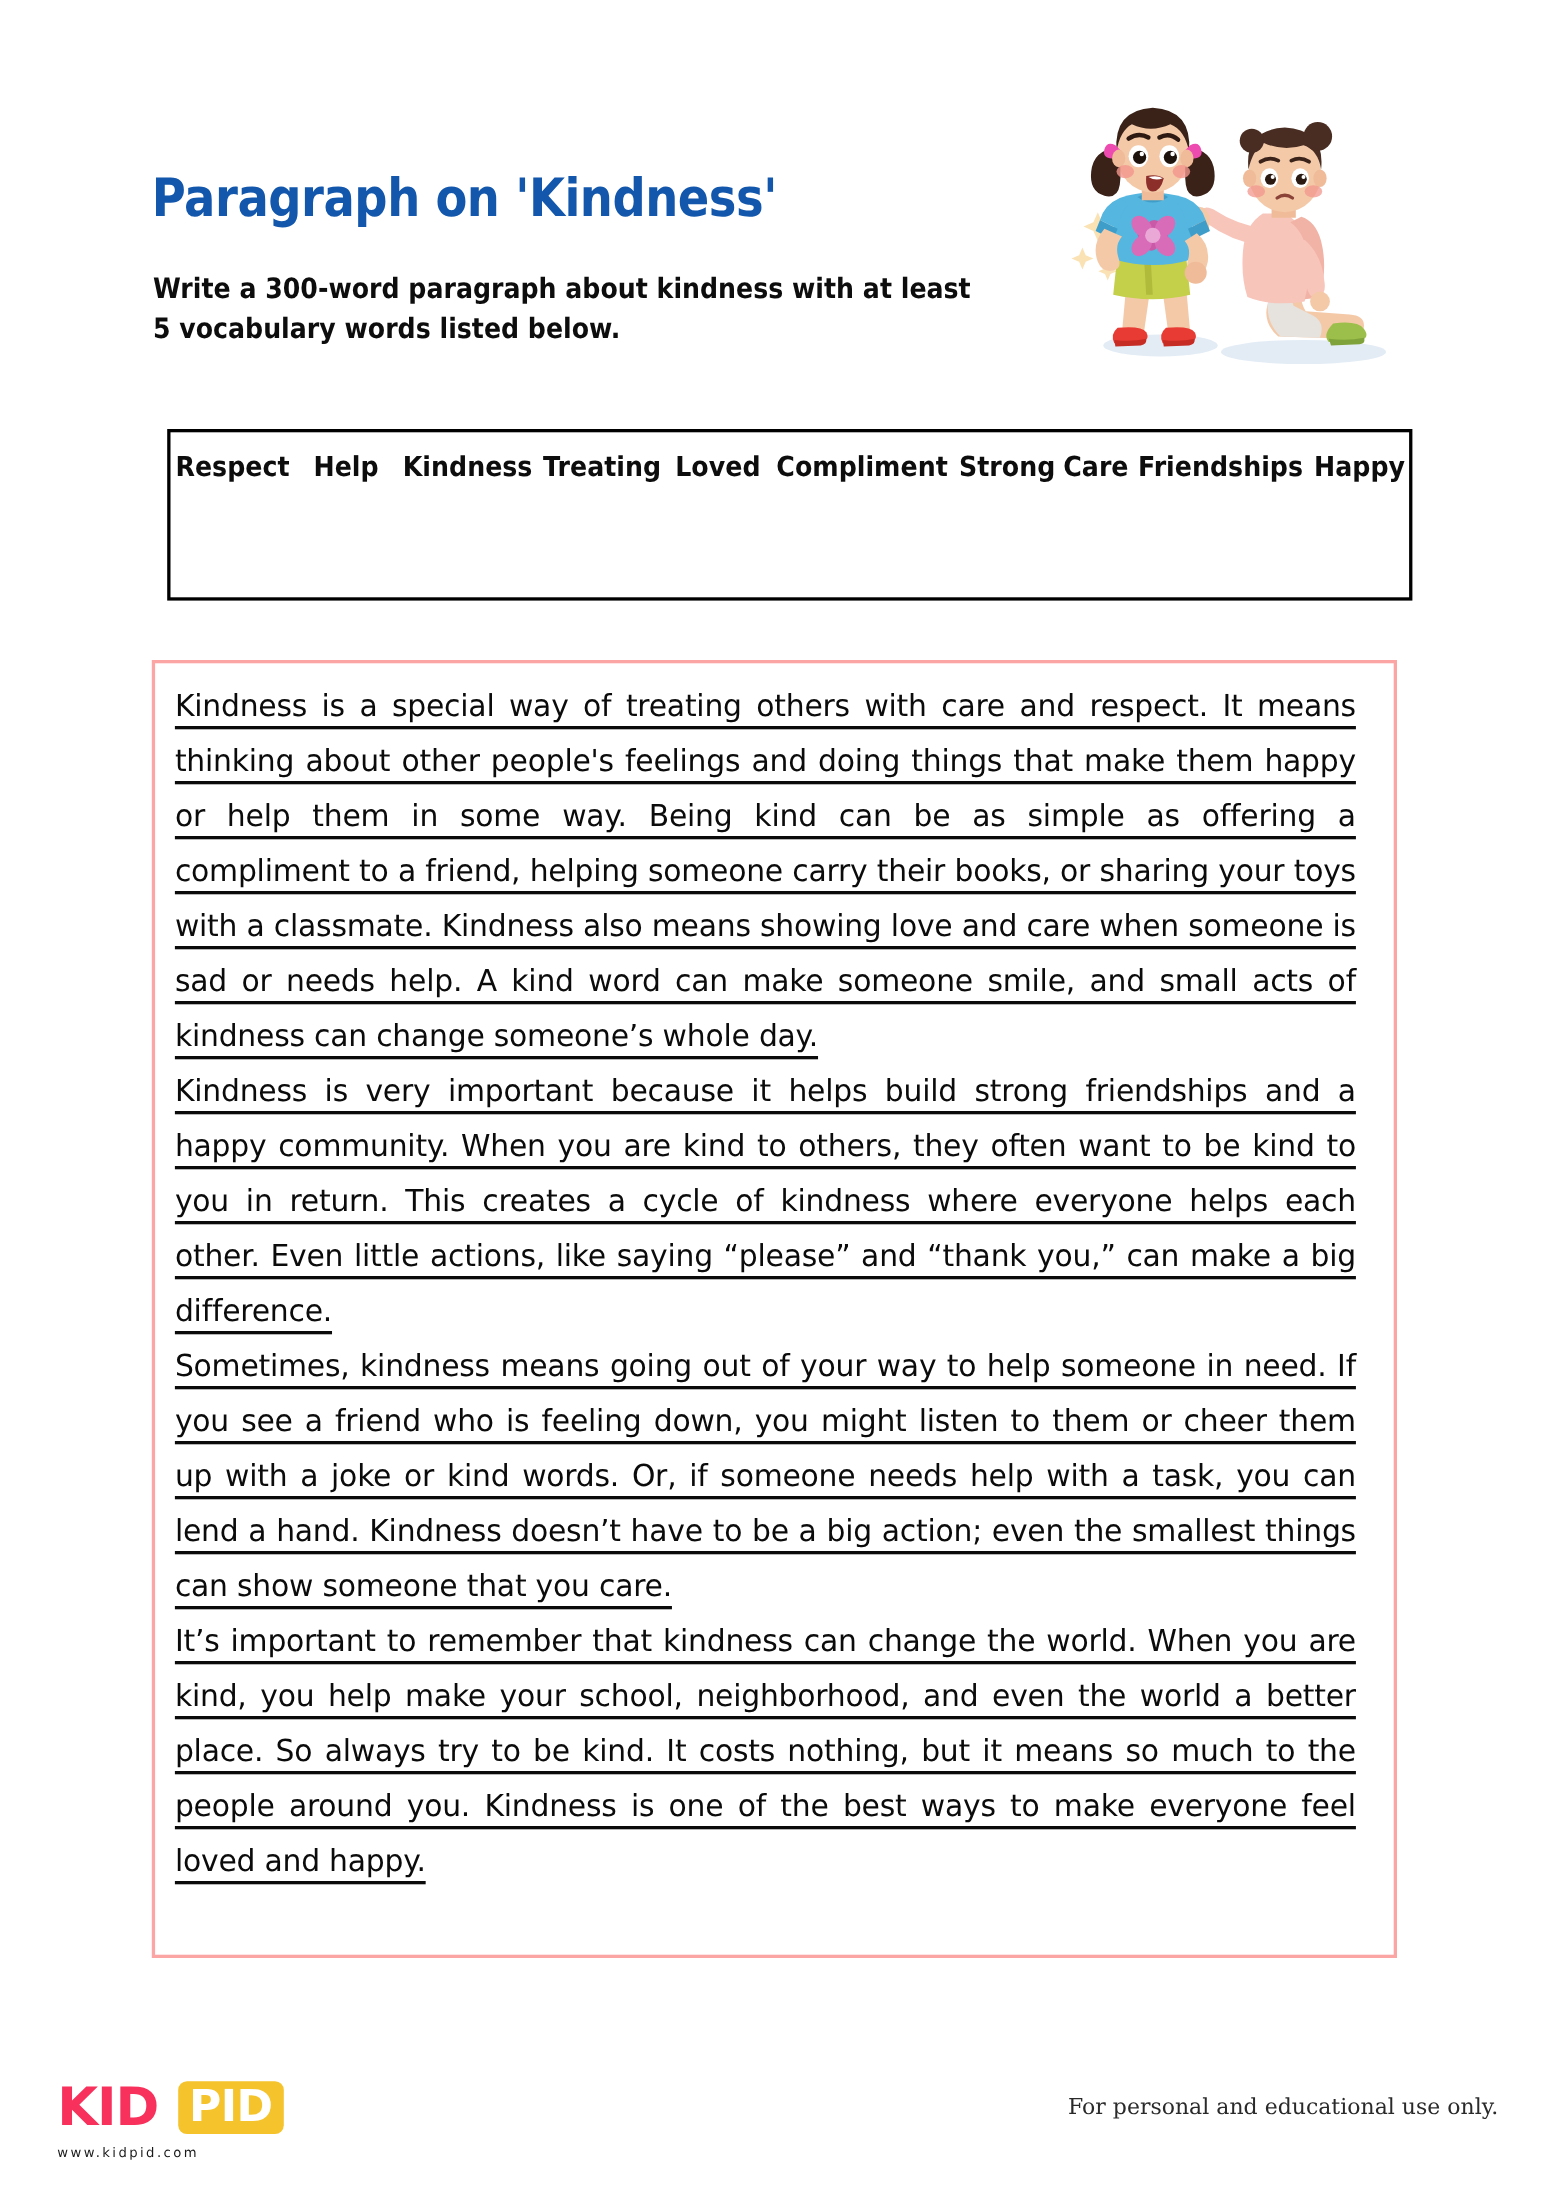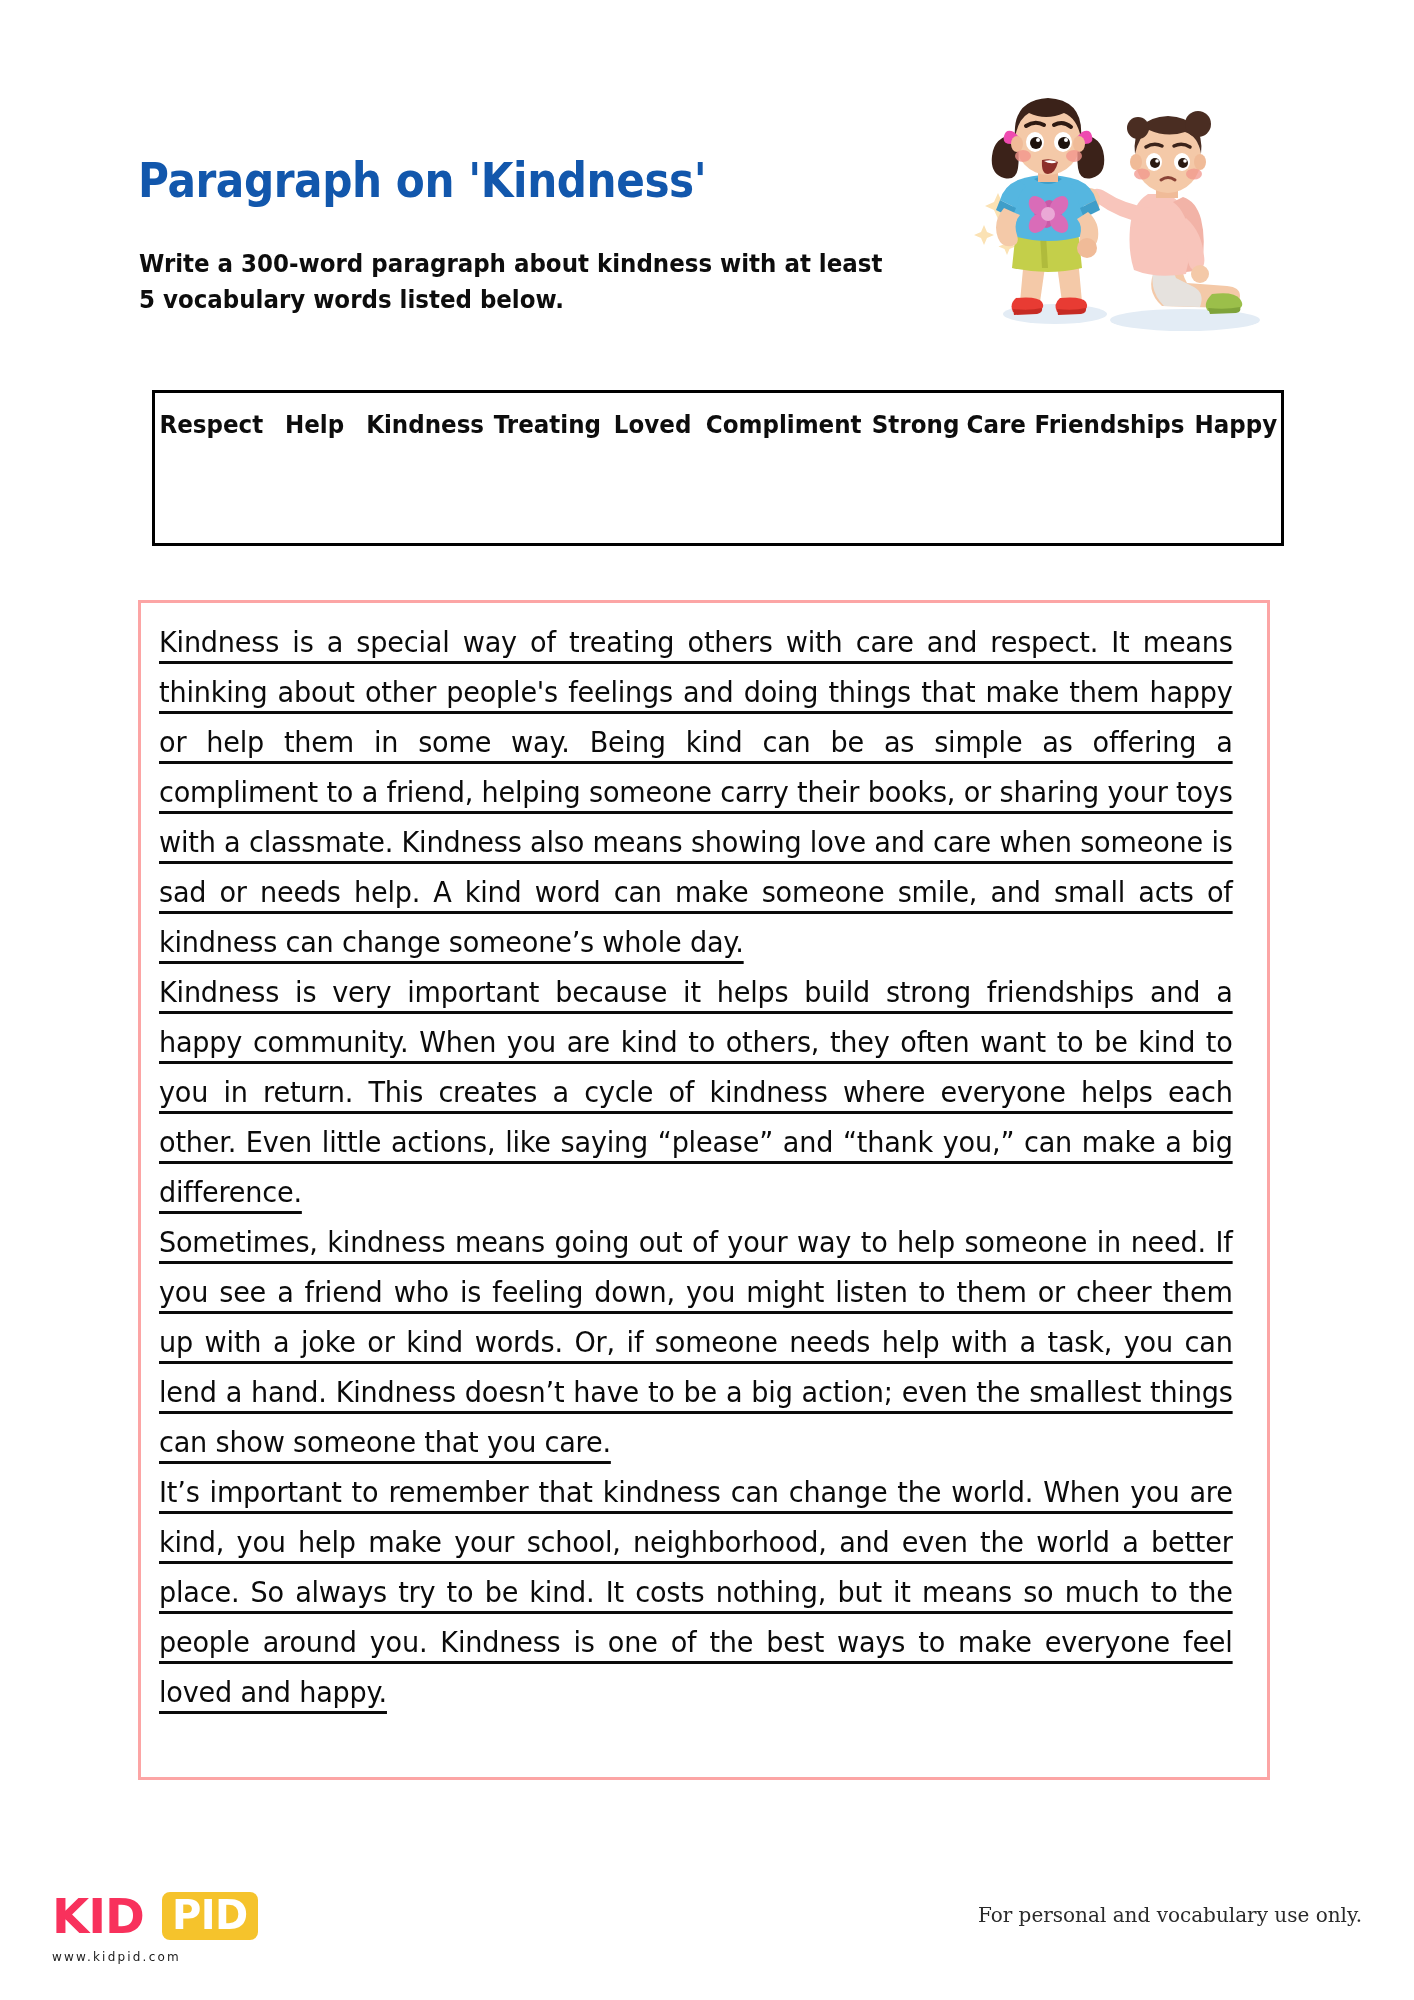--- a/index.html
+++ b/index.html
@@ -345,15 +345,15 @@
 <div id="footer">
   <div id="logo-block">
     <div id="logo-mark">
       <span id="logo-kid">KID</span>
       <span id="logo-pid">PID</span>
     </div>
     <div id="logo-url">www.kidpid.com</div>
   </div>
 
   <div id="footer-notes">
-    <div>For personal and vocabulary use only.</div>
+    <div>For personal and educational use only.</div>
   </div>
 </div>
 
 </body></html>

